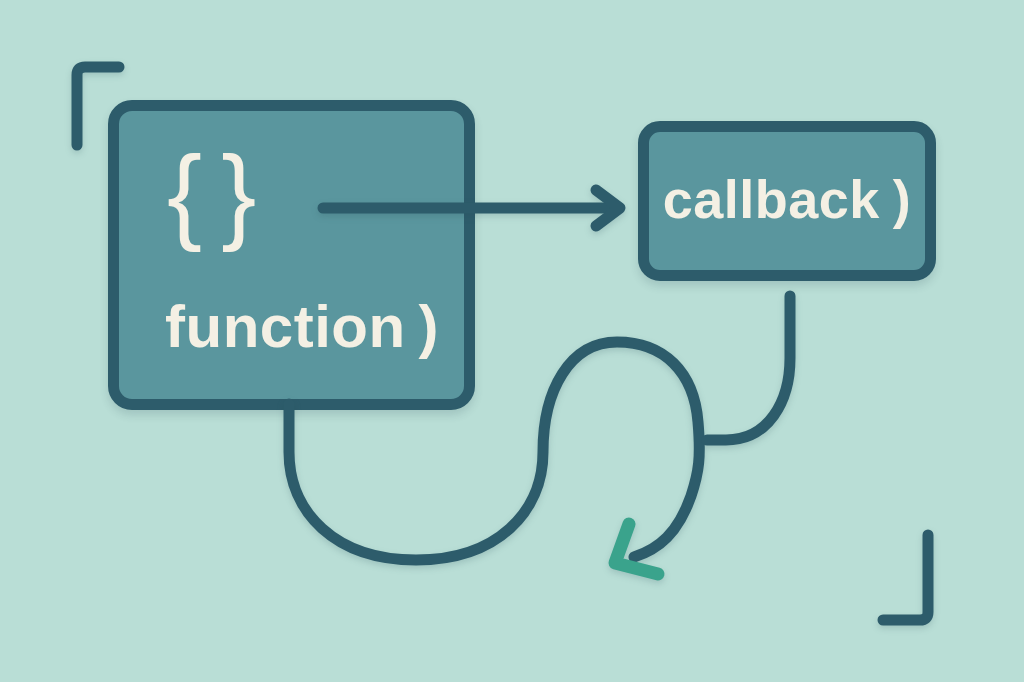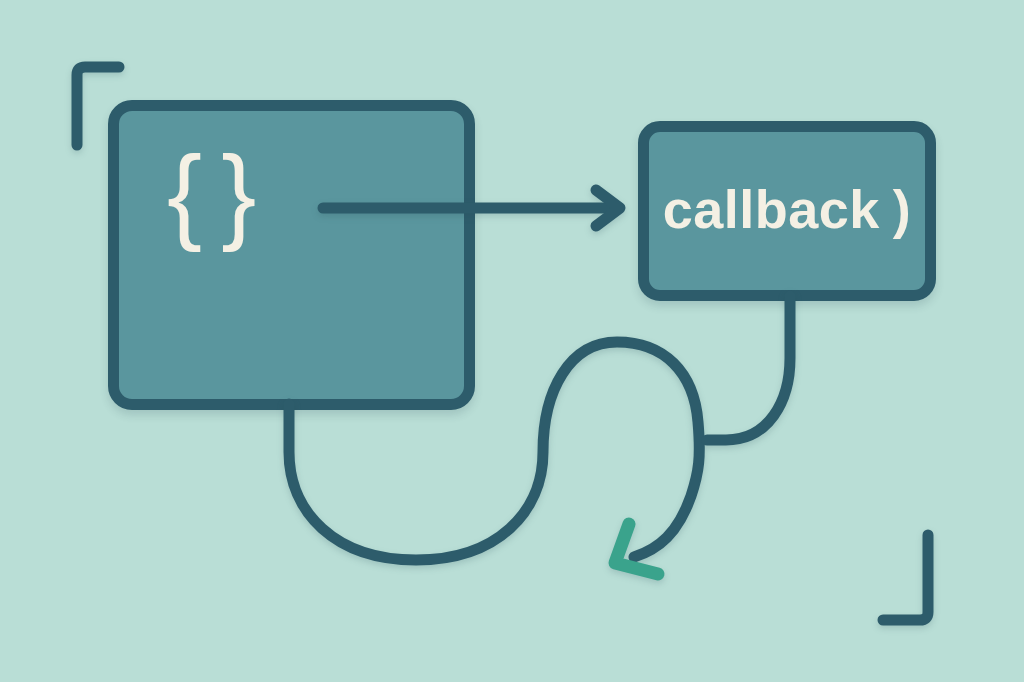--- a/index.html
+++ b/index.html
@@ -23,21 +23,21 @@
     box-sizing: border-box;
     box-shadow: 0 5px 9px rgba(35, 70, 82, 0.16);
   }
   .panel.function {
     left: 108px; top: 100px;
     width: 367px; height: 310px;
     border-radius: 24px;
   }
   .panel.callback {
     left: 638px; top: 121px;
-    width: 298px; height: 180px;
+    width: 298px; height: 160px;
     border-radius: 22px;
     display: flex;
     align-items: center;
     justify-content: center;
   }
   .txt {
     color: var(--text, #f4f0e4);
     line-height: 1;
     white-space: pre;
   }
@@ -79,20 +79,21 @@
     stroke-width: 13;
   }
 </style>
 </head>
 <body>
 
 <div class="stage">
 
   <div class="panel function">
     <div class="txt braces">{ }</div>
+    <div class="txt fn-label"><span>function</span><span class="paren-gap">)</span></div>
   </div>
 
   <div class="panel callback">
     <div class="txt cb-label"><span>callback</span><span class="paren-gap">)</span></div>
   </div>
 
   <svg class="lines" width="1024" height="682" viewBox="0 0 1024 682">
 
     <path class="ln" d="M 119 67 L 85 67 Q 77 67 77 75 L 77 145"></path>
 

